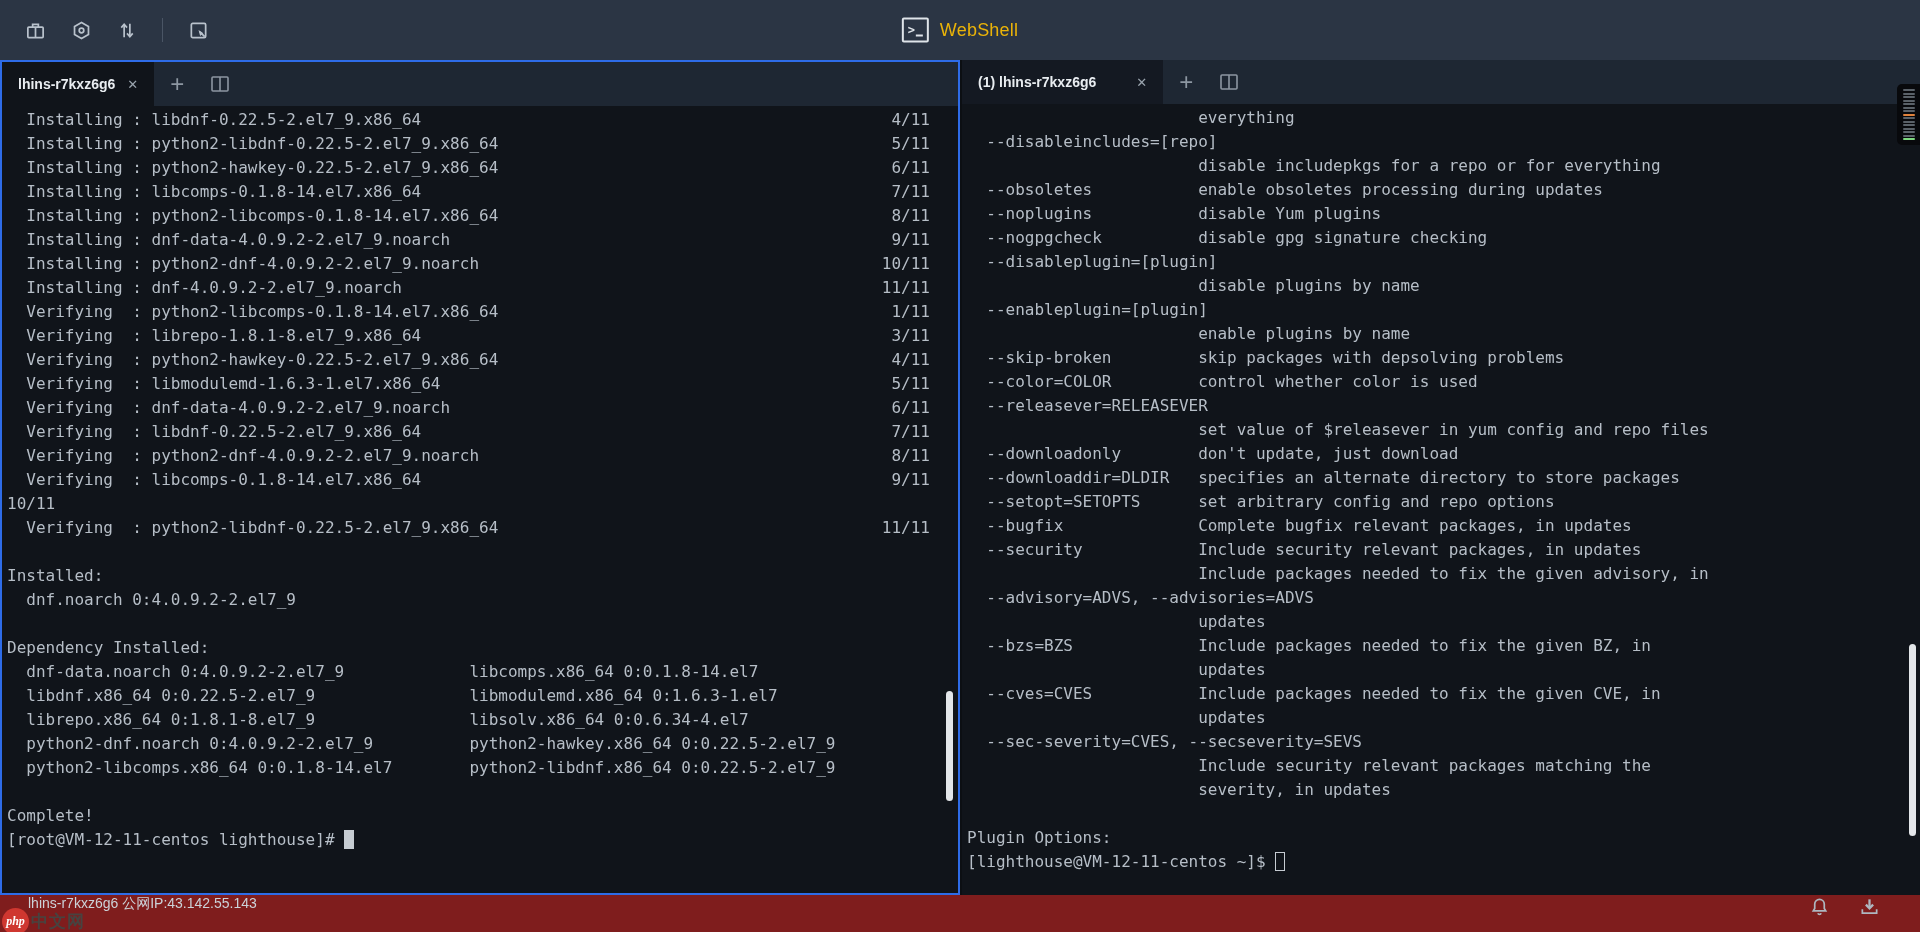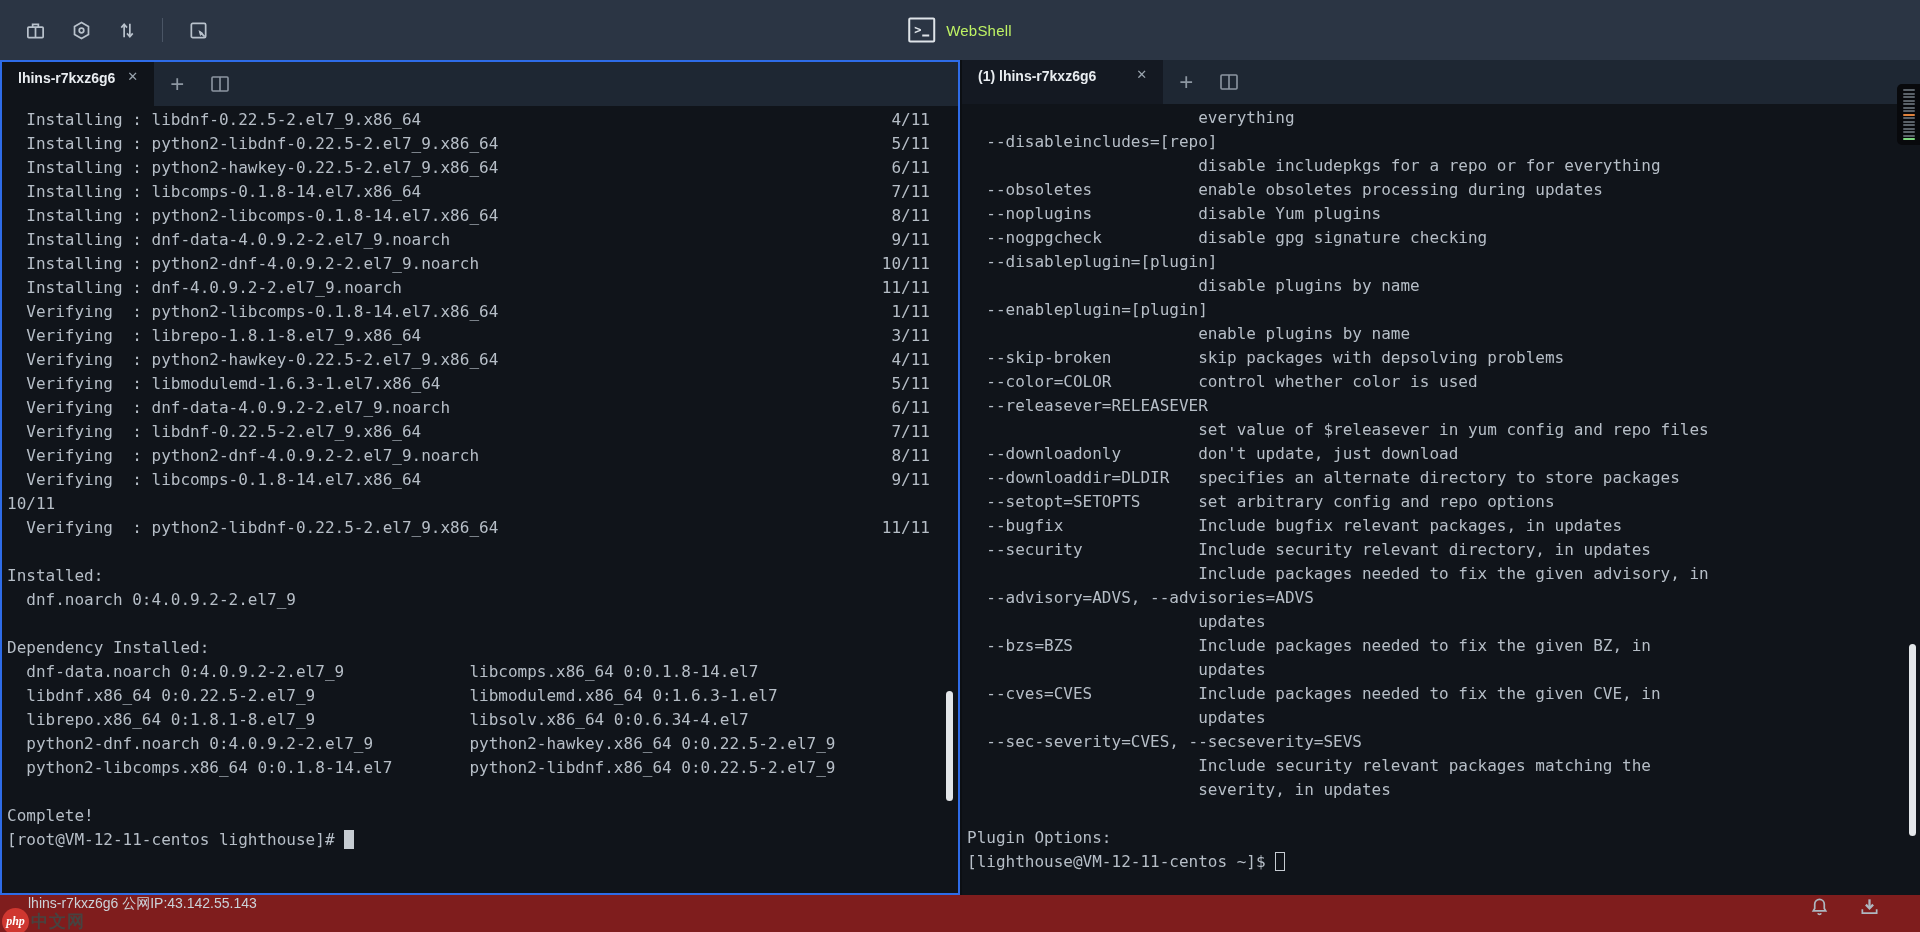--- a/index.html
+++ b/index.html
@@ -11,29 +11,29 @@
   .topbar { position:relative; height:60px; background:#2b3544; display:flex; align-items:center; }
   .topbar-left { display:flex; align-items:center; gap:24px; padding-left:24px; }
   .tb-btn { width:22px; height:22px; display:flex; align-items:center; justify-content:center; cursor:pointer; }
   .tb-btn svg { stroke:#b9c2cc; fill:none; stroke-width:1.8; }
   .tb-divider { width:1px; height:24px; background:#4a5565; }
   .topbar-center { position:absolute; left:50%; top:50%; transform:translate(-50%,-50%);
                    display:flex; align-items:center; gap:11px; }
   .ws-icon { width:27px; height:25px; border:2px solid #dfe4e9; border-radius:2px; position:relative; }
   .ws-icon .gt { position:absolute; left:4px; top:3px; color:#dfe4e9; font:bold 12px/14px "DejaVu Sans Mono", monospace; }
   .ws-icon .us { position:absolute; left:12px; bottom:4px; width:7px; height:2px; background:#dfe4e9; }
-  .app-title { color:#bef264; font-size:15px; letter-spacing:.2px; }
+  .app-title { color:#eab308; font-size:18px; letter-spacing:.2px; }
 
   
   .workspace { display:flex; height:835px; background:#0c0f13; }
   .pane { display:flex; flex-direction:column; background:#10141a; }
   .pane.left { width:960px; border:2px solid #2e6ce8; }
   .pane.right { flex:1; margin-left:2px; }
   .tabbar { height:44px; background:#1e2733; display:flex; align-items:stretch; flex:none; }
-  .tab { display:flex; gap:12px; padding:8px 16px; cursor:pointer; }
+  .tab { display:flex; align-items:center; gap:12px; padding:0 16px; cursor:pointer; }
   .tab.active { background:#10141a; }
   .pane.right .tab.active { background:#141922;gap:40px; }
   .tab-title { color:#e9edf1; font-size:14px; font-weight:600; white-space:nowrap; }
   .tab-close { color:#9aa4ae; font-size:13px; line-height:1; cursor:pointer; }
   .tab-plus { width:46px; display:flex; align-items:center; justify-content:center;
               color:#8d97a2; font-size:24px; font-weight:300; cursor:pointer; }
   .tab-split { width:40px; display:flex; align-items:center; justify-content:center; cursor:pointer; }
   .tab-split svg { stroke:#8d97a2; fill:none; stroke-width:1.6; }
 
   .term { flex:1; position:relative; overflow:hidden; padding:2px 0 16px 5px;
@@ -192,22 +192,22 @@
         <div class="term-line"><span class="lt">                        disable plugins by name</span></div>
         <div class="term-line"><span class="lt">  --enableplugin=[plugin]</span></div>
         <div class="term-line"><span class="lt">                        enable plugins by name</span></div>
         <div class="term-line"><span class="lt">  --skip-broken         skip packages with depsolving problems</span></div>
         <div class="term-line"><span class="lt">  --color=COLOR         control whether color is used</span></div>
         <div class="term-line"><span class="lt">  --releasever=RELEASEVER</span></div>
         <div class="term-line"><span class="lt">                        set value of $releasever in yum config and repo files</span></div>
         <div class="term-line"><span class="lt">  --downloadonly        don't update, just download</span></div>
         <div class="term-line"><span class="lt">  --downloaddir=DLDIR   specifies an alternate directory to store packages</span></div>
         <div class="term-line"><span class="lt">  --setopt=SETOPTS      set arbitrary config and repo options</span></div>
-        <div class="term-line"><span class="lt">  --bugfix              Include bugfix relevant packages, in updates</span></div>
-        <div class="term-line"><span class="lt">  --security            Include security relevant directory, in updates</span></div>
+        <div class="term-line"><span class="lt">  --bugfix              Complete bugfix relevant packages, in updates</span></div>
+        <div class="term-line"><span class="lt">  --security            Include security relevant packages, in updates</span></div>
         <div class="term-line"><span class="lt">                        Include packages needed to fix the given advisory, in</span></div>
         <div class="term-line"><span class="lt">  --advisory=ADVS, --advisories=ADVS</span></div>
         <div class="term-line"><span class="lt">                        updates</span></div>
         <div class="term-line"><span class="lt">  --bzs=BZS             Include packages needed to fix the given BZ, in</span></div>
         <div class="term-line"><span class="lt">                        updates</span></div>
         <div class="term-line"><span class="lt">  --cves=CVES           Include packages needed to fix the given CVE, in</span></div>
         <div class="term-line"><span class="lt">                        updates</span></div>
         <div class="term-line"><span class="lt">  --sec-severity=CVES, --secseverity=SEVS</span></div>
         <div class="term-line"><span class="lt">                        Include security relevant packages matching the</span></div>
         <div class="term-line"><span class="lt">                        severity, in updates</span></div>

